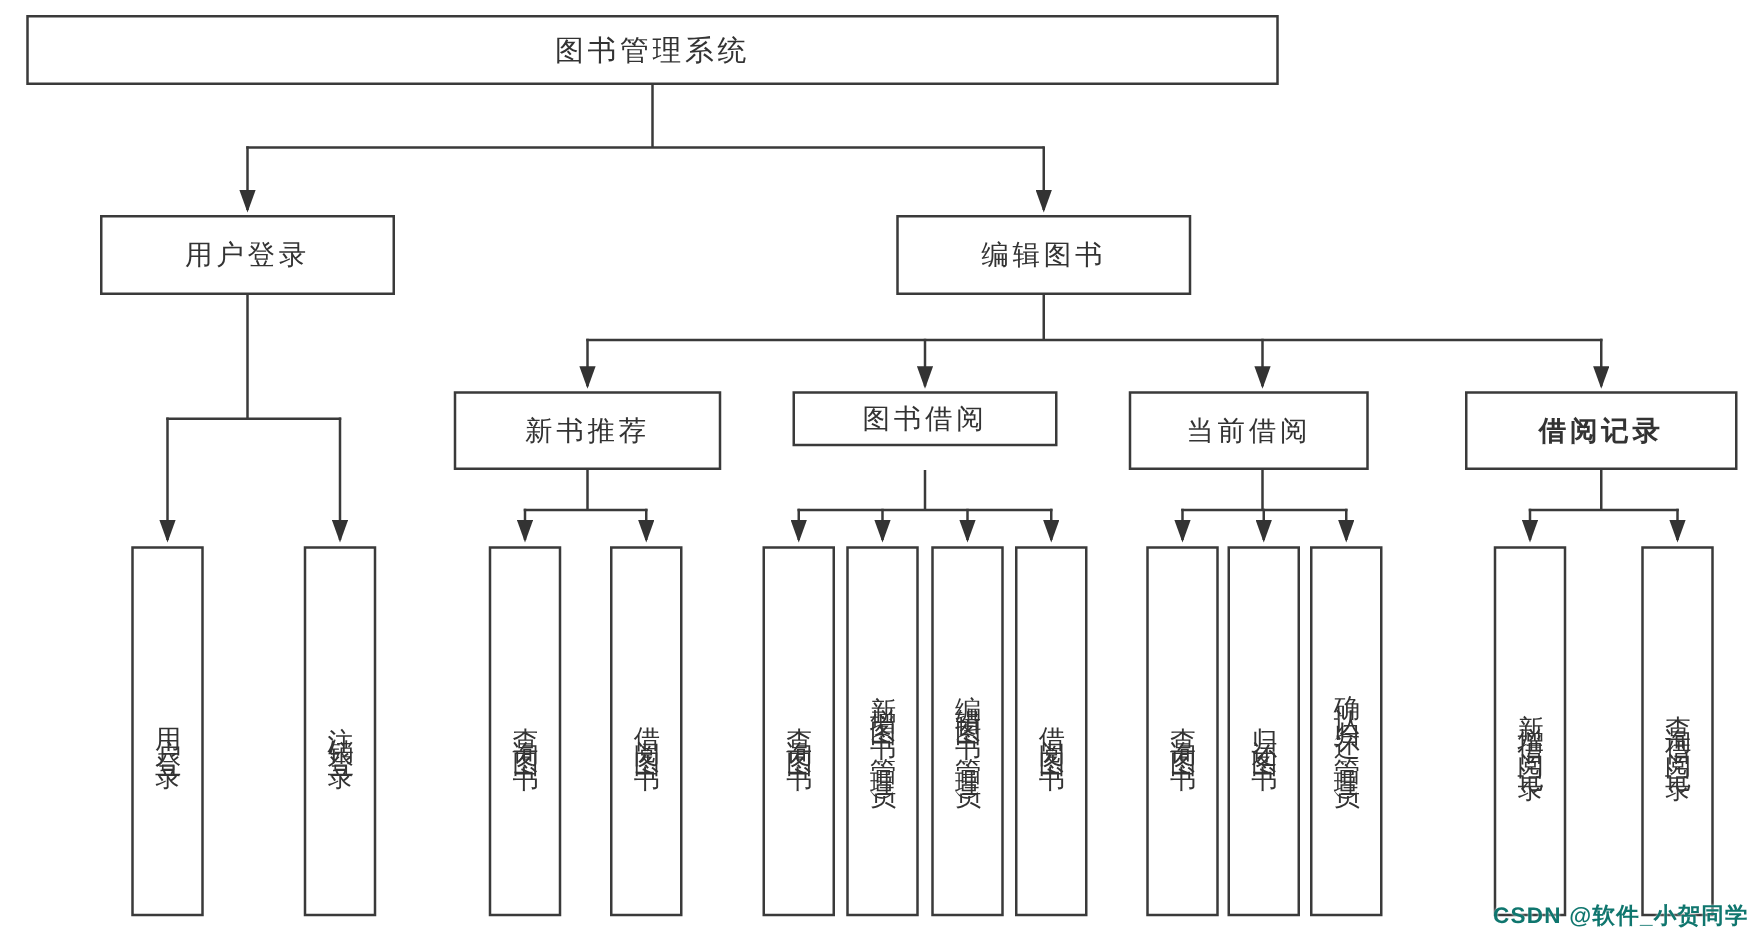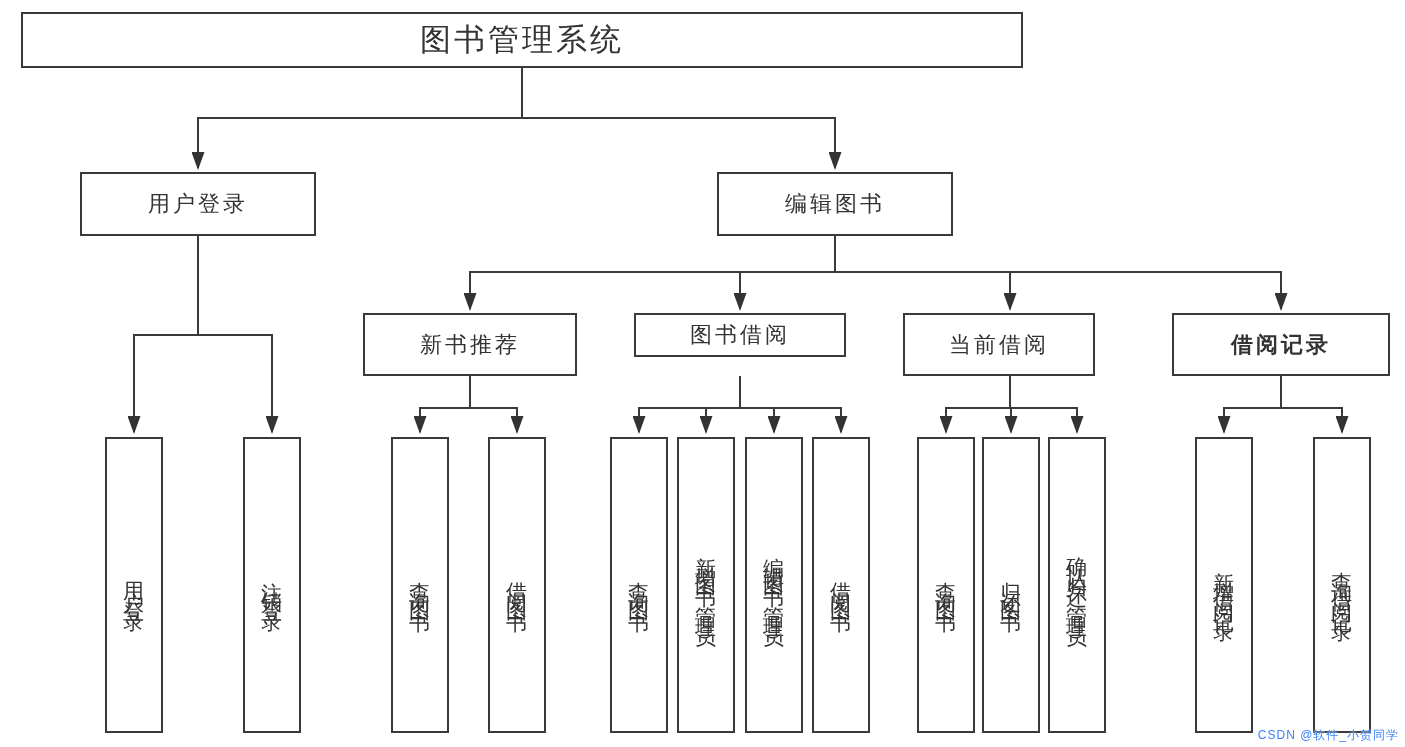--- a/index.html
+++ b/index.html
@@ -32,21 +32,21 @@
     justify-content: center;
     z-index: 2;
   }
   .node-label {
     color: #333333;
     font-size: 22px;
     letter-spacing: 3px;
     white-space: nowrap;
   }
   .root-label {
-    font-size: 31px;
+    font-size: 23px;
     letter-spacing: 3px;
   }
   .leaf {
     position: absolute;
     box-sizing: border-box;
     border: 2px solid #3a3a3a;
     background: #ffffff;
     width: 58px;
     top: 437px;
     height: 296px;
@@ -61,25 +61,26 @@
     font-size: 21px;
     letter-spacing: 10px;
     line-height: 1;
     white-space: nowrap;
   }
   #watermark {
     position: absolute;
     right: 6px;
     bottom: 3px;
     z-index: 5;
-    color: #3b82f6;
-    font-size: 12px;
+    color: #0f766e;
+    font-size: 18px;
     letter-spacing: 1px;
     text-shadow: 0 0 2px #ffffff;
     white-space: nowrap;
+    font-weight: bold;
   }
 </style>
 </head>
 <body>
 
 <div id="canvas">
 
   <svg id="wires" viewBox="0 0 1405 747" xmlns="http://www.w3.org/2000/svg">
     <defs>
       <marker id="arrow" viewBox="0 0 18 13" refX="16" refY="6.5" markerWidth="18" markerHeight="13" markerUnits="userSpaceOnUse" orient="auto">

